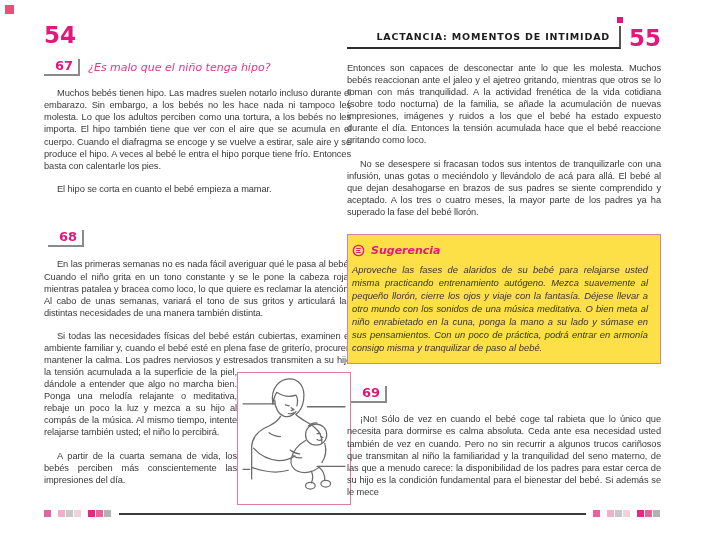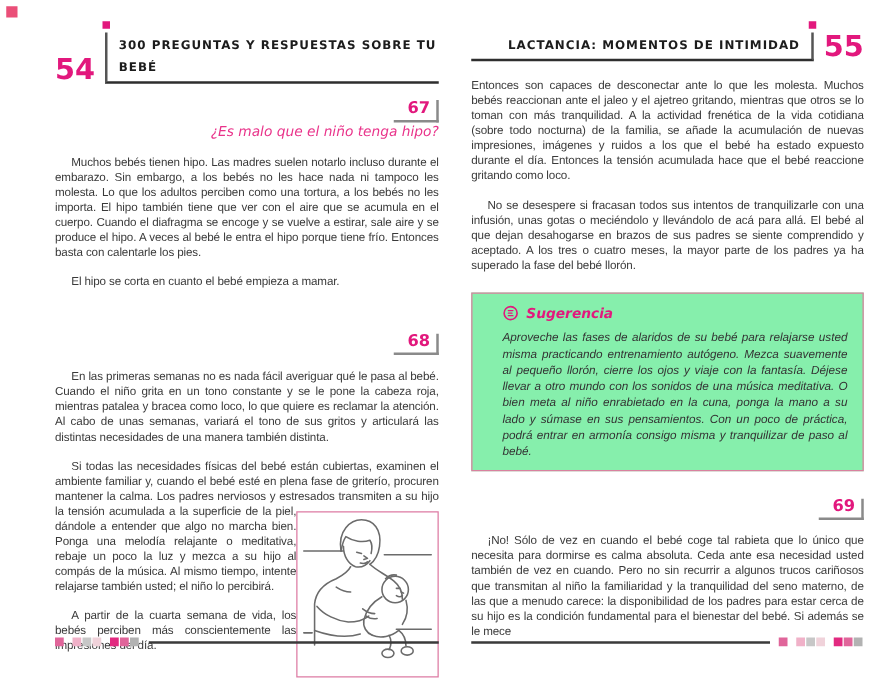--- a/index.html
+++ b/index.html
@@ -2,54 +2,54 @@
 <html lang="es"><head>
 <meta charset="utf-8">
 <style>
   html,body{margin:0;padding:0;background:#ffffff;}
   .canvas{position:relative;width:717px;height:550px;background:#ffffff;overflow:hidden;
           font-family:"Liberation Sans",sans-serif;color:#3a3a3a;}
   .corner-mark{position:absolute;left:5px;top:5px;width:9px;height:9px;background:#ea4f78;}
 
   .pg{position:absolute;top:26px;height:498px;}
   .pg-left{left:44px;width:307px;}
-  .pg-right{left:377px;width:314px;}
+  .pg-right{left:347px;width:314px;}
 
   
   .hdr{display:flex;align-items:flex-end;}
   .pnum{font-family:"DejaVu Sans",sans-serif;font-size:23px;font-weight:bold;color:#e2187d;line-height:.85;}
   .hdr-mid{flex:1;position:relative;border-bottom:2px solid #2e2e2e;padding-bottom:3px;}
   .pg-left .hdr-mid{border-left:2px solid #555;margin-left:8px;padding-left:9px;}
   .pg-right .hdr-mid{border-right:2px solid #555;margin-right:8px;padding-right:9px;text-align:right;}
   .pg-left .pnum{order:0;} .pg-left .hdr-mid{order:1;}
   .pg-right .hdr-mid{order:0;} .pg-right .pnum{order:1;}
   .hdr-title{font-family:"DejaVu Sans",sans-serif;font-size:9.5px;font-weight:bold;letter-spacing:.8px;color:#1c1c1c;}
   .hdr-sq{position:absolute;top:-9px;width:6px;height:6px;background:#e2187d;}
   .pg-left .hdr-sq{left:-4px;} .pg-right .hdr-sq{right:-4px;}
 
   
-  .question{display:flex;align-items:flex-end;margin:0 0 0 4px;flex-direction:column;}
+  .question{display:flex;align-items:center;margin:0 0 0 4px;}
   .qnum{flex:0 0 auto;font-family:"DejaVu Sans",sans-serif;font-size:13px;font-weight:bold;color:#e2187d;
         line-height:1.05;padding:0 5px 2px 11px;border-bottom:2px solid #8a8a8a;border-right:2px solid #8a8a8a;}
   .qtitle{font-family:"DejaVu Sans",sans-serif;font-size:11px;font-weight:normal;font-style:italic;
           color:#e9338a;line-height:1.3;margin-left:8px;padding-top:1px;max-width:262px;}
 
   
   .bodytxt p{margin:0 0 11px 0;font-size:9.3px;line-height:1.3;letter-spacing:-.1px;
              text-align:justify;text-indent:13px;color:#3a3a3a;hyphens:auto;}
   .bodytxt p.noindent{text-indent:0;}
 
   
   .float-spacer{float:right;width:0;height:42px;}
   .illus{float:right;clear:right;width:114px;height:133px;margin:0 0 4px 10px;
          border:1.5px solid #dd7ba3;background:#fff;box-sizing:border-box;padding:2px;}
   .illus svg{width:100%;height:100%;display:block;}
 
   
-  .tipbox{background:#86efac;border:1.2px solid #d9819f;padding:9px 12px 8px 24px;margin:16px 0 16px 0;}
+  .tipbox{background:#fde047;border:1.2px solid #d9819f;padding:9px 12px 8px 4px;margin:16px 0 16px 0;}
   .tipbox-head{display:flex;align-items:center;margin-bottom:7px;}
   .tip-icon{width:13px;height:13px;margin-right:6px;flex:0 0 auto;}
   .tip-title{font-family:"DejaVu Sans",sans-serif;font-size:11px;font-weight:bold;font-style:italic;color:#e2187d;}
   .tip-body{font-size:9.4px;font-style:italic;line-height:1.38;text-align:justify;color:#333;letter-spacing:0;}
 
   
   .footer{position:absolute;left:0;right:0;top:484px;display:flex;align-items:center;}
   .frule{flex:1;height:2px;background:#3a3a3a;}
   .sqrow{display:flex;align-items:center;}
   .pg-left .sqrow{margin-right:7px;}
@@ -62,24 +62,20 @@
 </style>
 </head>
 <body>
 
 <div class="canvas">
   <div class="corner-mark"></div>
 
   <div class="pg pg-left">
     <div class="hdr">
       <div class="pnum">54</div>
-      <div class="hdr-mid">
-        <span class="hdr-sq"></span>
-        <span class="hdr-title">300 PREGUNTAS Y RESPUESTAS SOBRE TU BEBÉ</span>
-      </div>
     </div>
 
     <div class="question mt-head">
       <span class="qnum">67</span>
       <span class="qtitle">¿Es malo que el niño tenga hipo?</span>
     </div>
 
     <div class="bodytxt">
       <p>Muchos bebés tienen hipo. Las madres suelen notarlo incluso durante el embarazo. Sin embargo, a los bebés no les hace nada ni tampoco les molesta. Lo que los adultos perciben como una tortura, a los bebés no les importa. El hipo también tiene que ver con el aire que se acumula en el cuerpo. Cuando el diafragma se encoge y se vuelve a estirar, sale aire y se produce el hipo. A veces al bebé le entra el hipo porque tiene frío. Entonces basta con calentarle los pies.</p>
       <p>El hipo se corta en cuanto el bebé empieza a mamar.</p>

